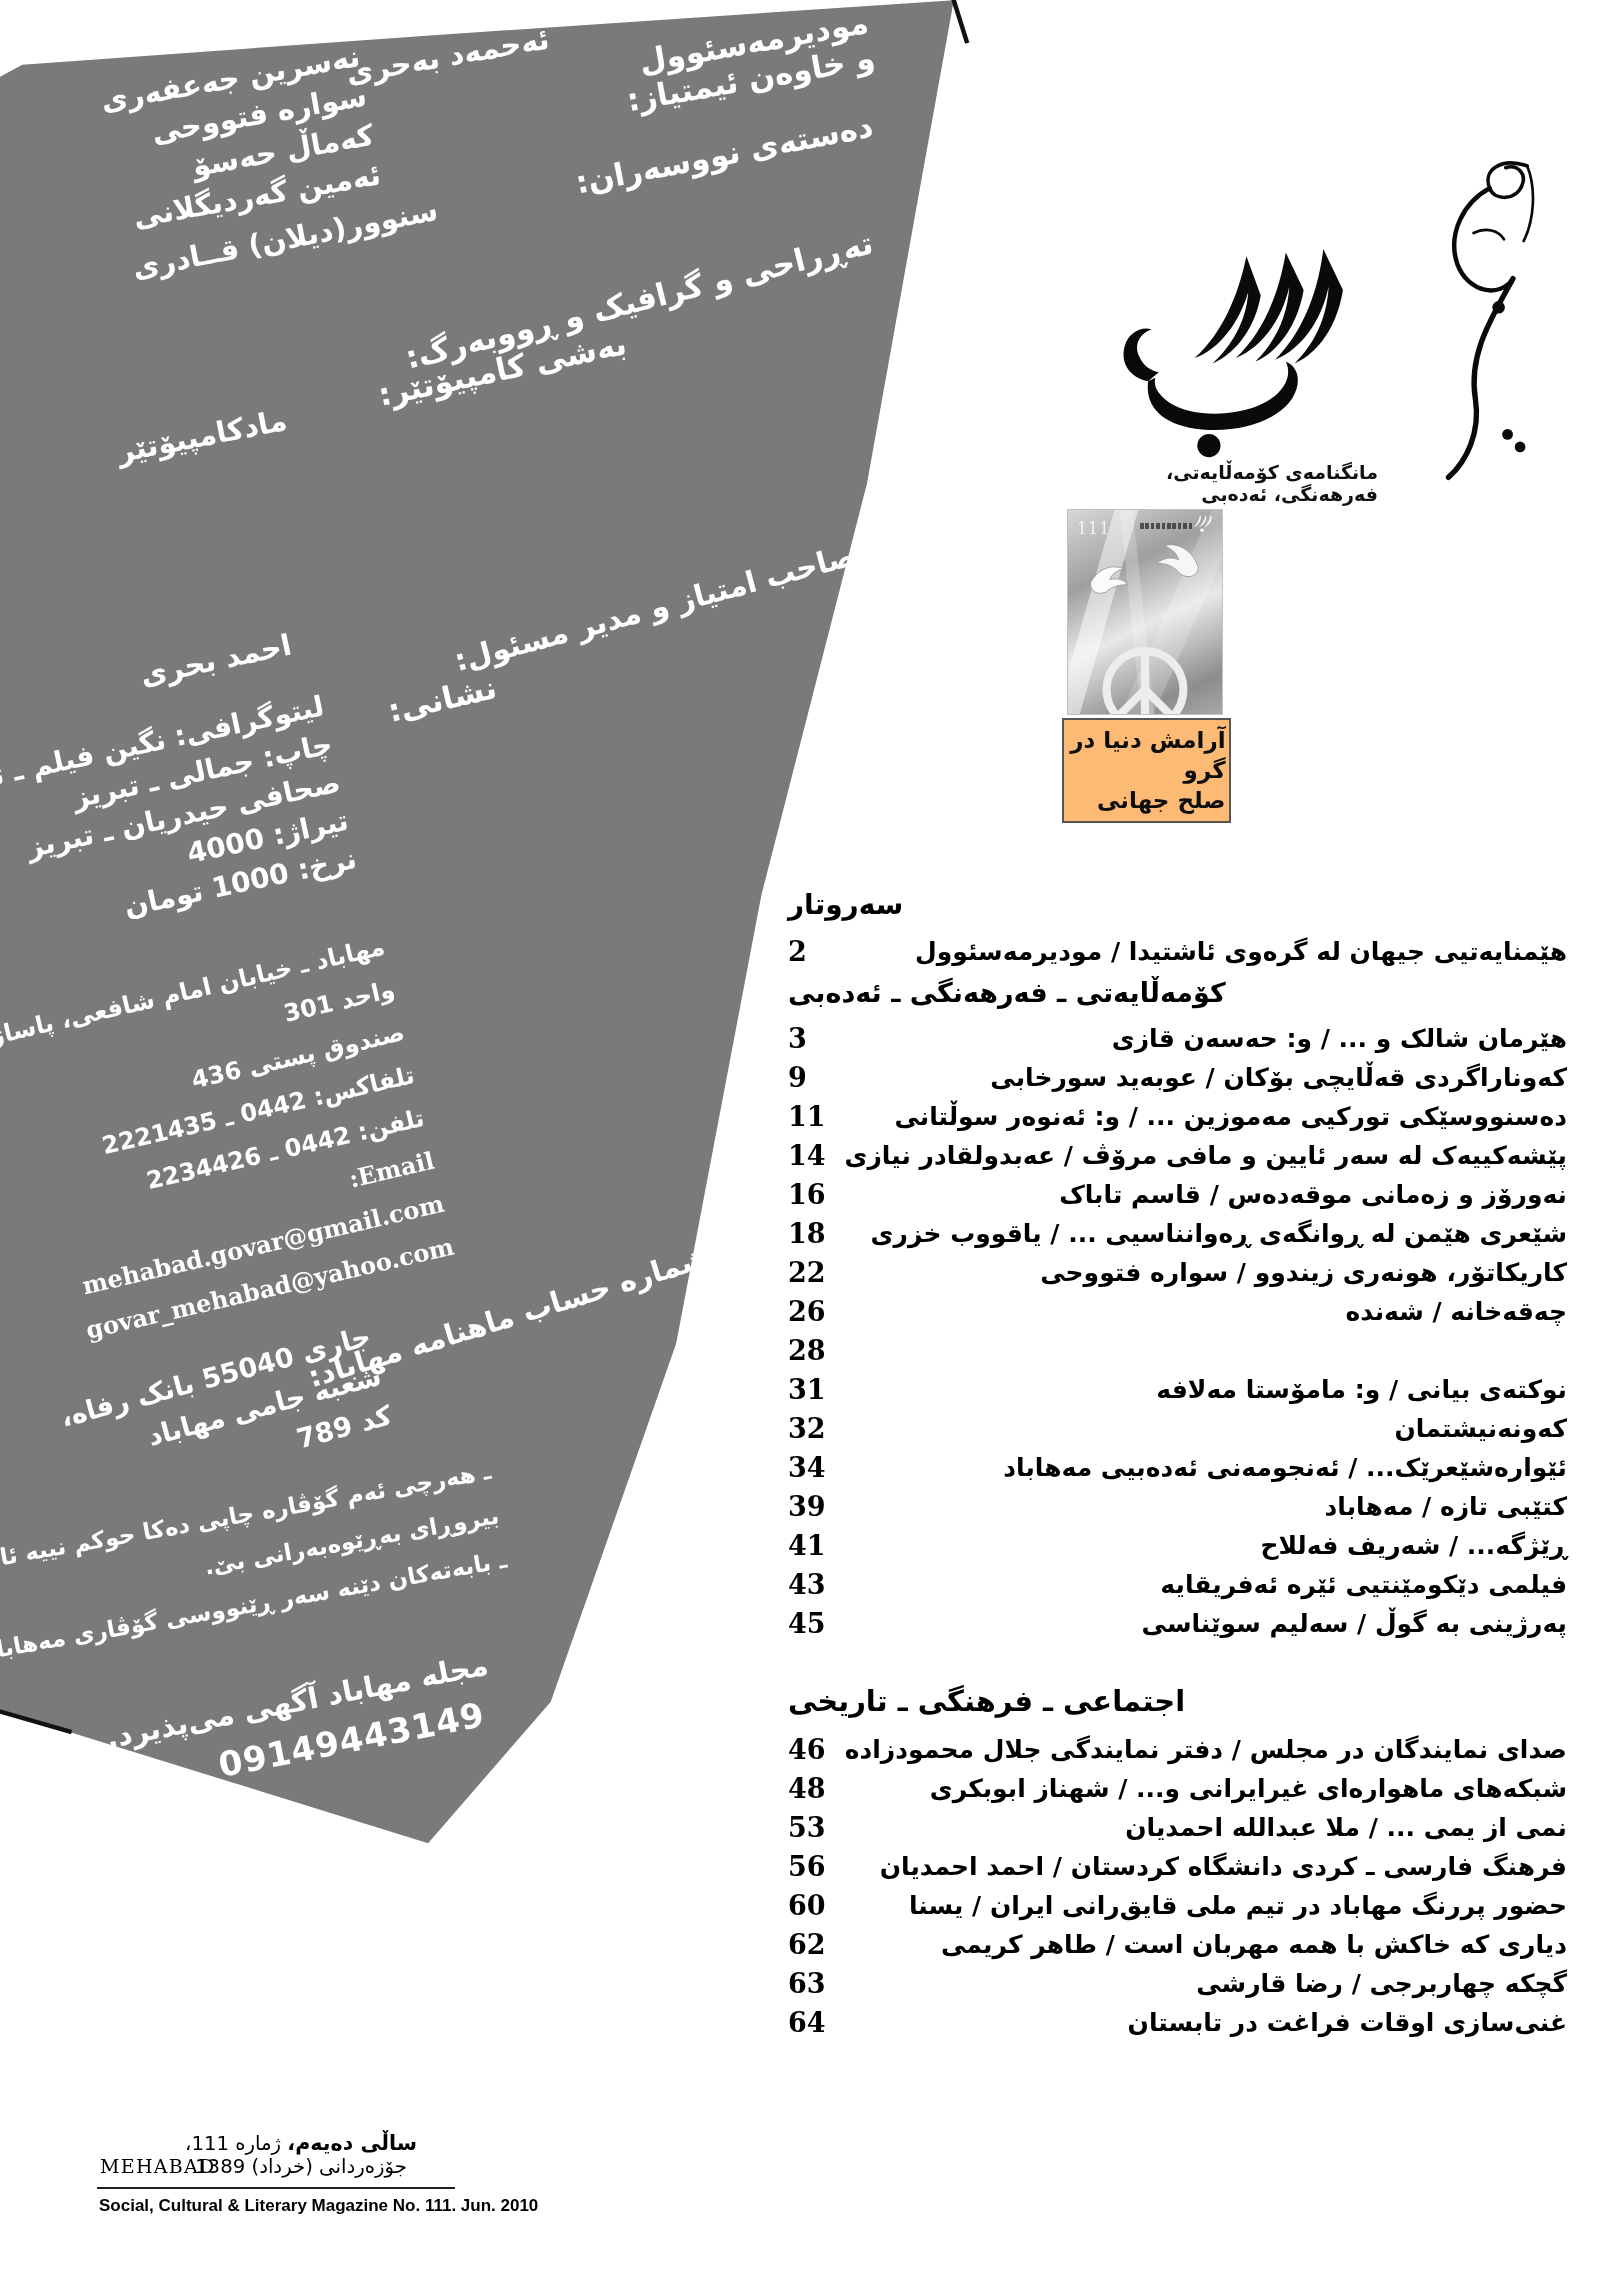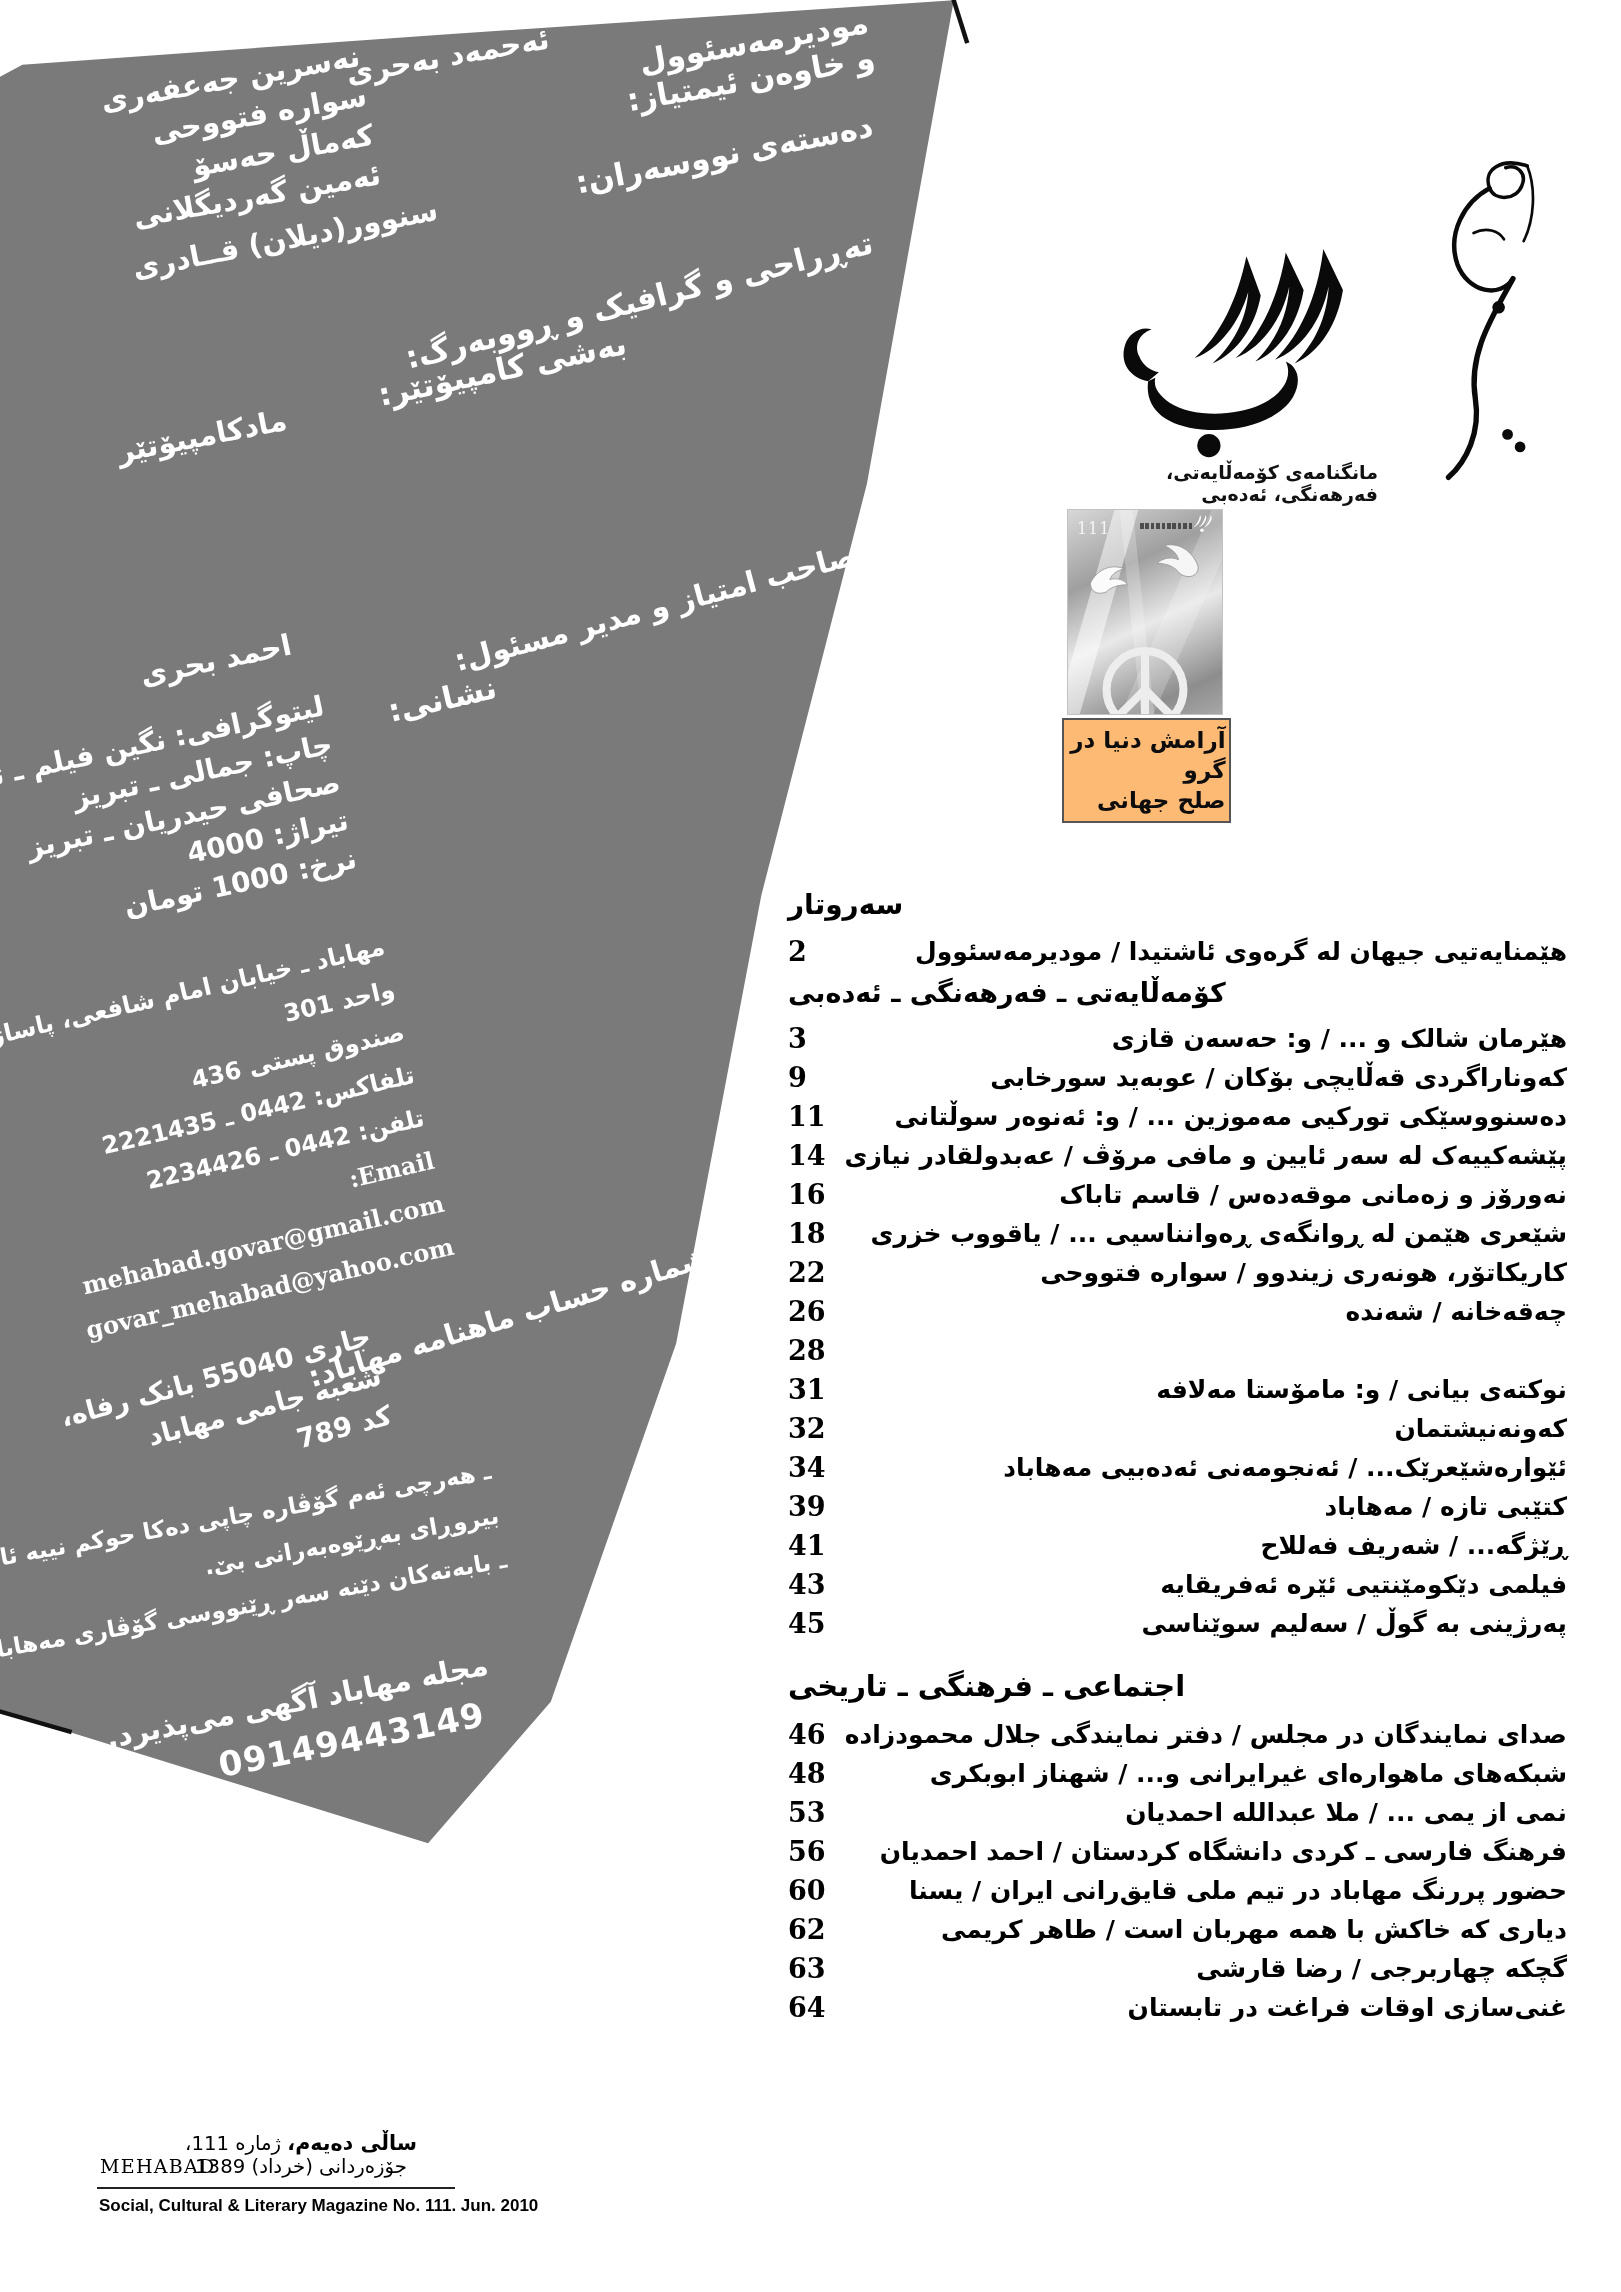--- a/index.html
+++ b/index.html
@@ -33,21 +33,21 @@
   #peace{position:absolute;left:50%;top:133px;transform:translateX(-50%);z-index:2;}
   .dove{position:absolute;z-index:2;}
   #caption-box{position:absolute;left:1062px;top:718px;width:158px;z-index:2;
     border:2.7px solid #555;background:#fdba74;padding:5.4px 3.6px;text-align:right;direction:rtl;}
   #caption-box .cap{font-size:23px;font-weight:bold;color:#0d0d0d;line-height:30px;}
   
   #toc{position:absolute;left:788px;top:885px;width:779px;z-index:2;direction:rtl;}
   .toc-h{position:relative;text-align:left;font-weight:bold;color:#000;direction:rtl;}
   .toc-h1{font-size:28px;height:47px;line-height:39px;}
   .toc-h2{font-size:27px;height:48px;line-height:43px;}
-  .toc-h3{font-size:29px;height:52px;line-height:47px;margin-top:20px;}
+  .toc-h3{font-size:29px;height:52px;line-height:47px;margin-top:35px;}
   .toc-row{position:relative;height:39px;line-height:39px;direction:rtl;}
   .toc-title{position:absolute;right:0;top:0;font-size:25px;font-weight:bold;color:#000;
     white-space:nowrap;direction:rtl;}
   .toc-num{position:absolute;left:0;top:0;font-size:27px;color:#000;
     font-family:"DejaVu Serif",serif;font-weight:bold;direction:ltr;}
   
   #footer-date{position:absolute;left:145px;top:2131px;width:312px;text-align:center;
     direction:rtl;font-size:19.7px;color:#000;z-index:2;}
   #footer-date b{font-size:20.6px;}
   #footer-latin{position:absolute;left:100px;top:2155px;font-size:19px;color:#000;

